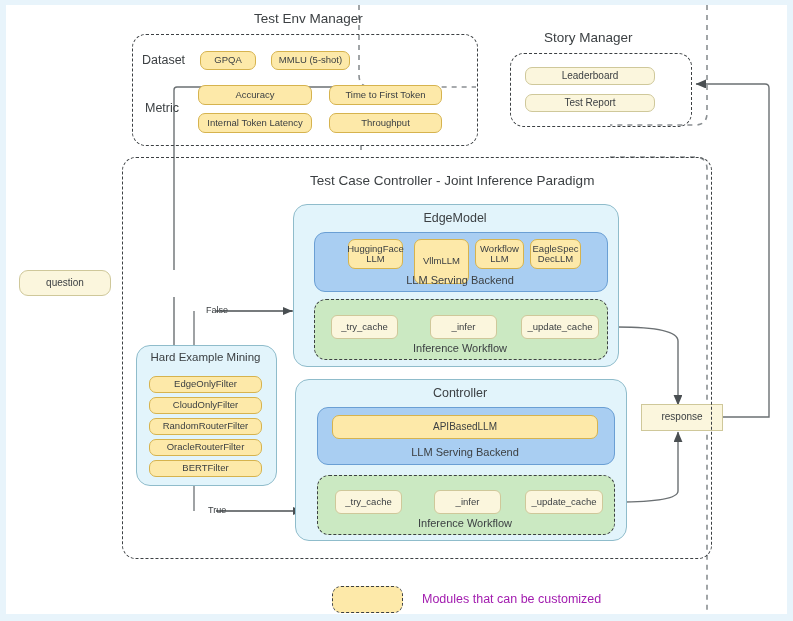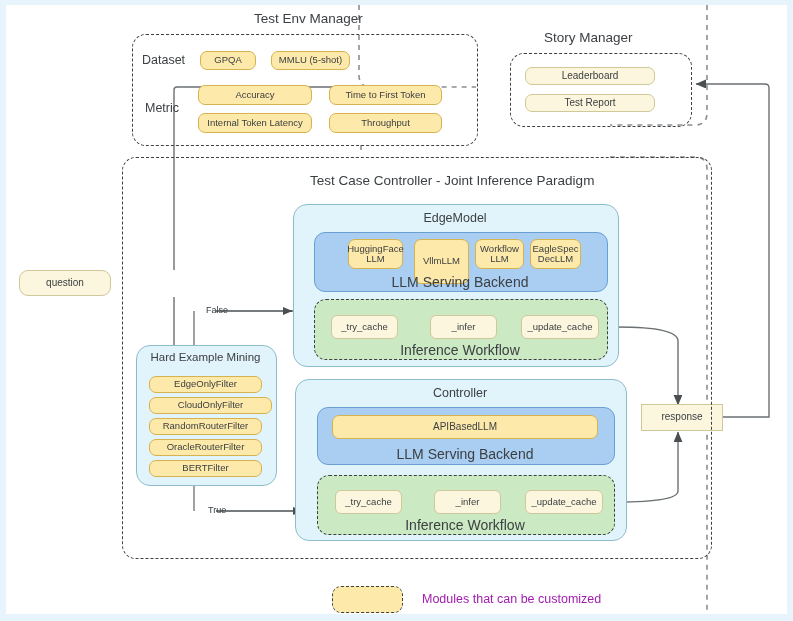--- a/index.html
+++ b/index.html
@@ -29,21 +29,21 @@
   .chip{
     position:absolute;display:flex;align-items:center;justify-content:center;
     background:#fde9a9;border:1.1px solid #d6b34e;border-radius:7px;
     font-size:9.5px;color:#3c4043;text-align:center;line-height:1.08;
     box-sizing:border-box;padding:1px 3px;
   }
   .chip.cream{background:#fbf6dd;border-color:#cfc89a;}
   .chip.big{font-size:10px;}
 
   .lbl{position:absolute;font-size:12.5px;color:#3c4043;white-space:nowrap;}
-  .sublbl{position:absolute;font-size:14px;color:#3c4043;white-space:nowrap;}
+  .sublbl{position:absolute;font-size:11px;color:#3c4043;white-space:nowrap;}
   .grouptitle{position:absolute;font-size:11.5px;color:#3c4043;white-space:nowrap;text-align:center;}
   .edgelbl{position:absolute;font-size:9px;color:#3c4043;white-space:nowrap;padding-left:16px;}
 
   
   .cyanbox{position:absolute;background:#e2f4fb;border:1.2px solid #8fbccb;border-radius:14px;}
   .bluebox{position:absolute;background:#a9cef2;border:1.2px solid #6a9fd4;border-radius:11px;}
   .greenbox{position:absolute;background:#cbe9c2;border:1.7px dashed #3c4043;border-radius:12px;}
 
   .legendbox{
     position:absolute;background:#fde9a9;border:1.7px dashed #3c4043;border-radius:9px;
@@ -115,21 +115,21 @@
 
     <div class="chip cream big" style="left:13px;top:265px;width:92px;height:26px;border-radius:9px;">question</div>
     <div class="chip cream big" style="left:635px;top:399px;width:82px;height:27px;border-radius:0;">response</div>
 
     <div class="dashbox" style="left:116px;top:152px;width:588px;height:400px;"></div>
     <div class="ttl" style="left:304px;top:168px;">Test Case Controller - Joint Inference Paradigm</div>
 
     <div class="cyanbox" style="left:130px;top:340px;width:139px;height:139px;"></div>
     <div class="grouptitle" style="left:130px;top:346px;width:139px;">Hard Example Mining</div>
     <div class="chip" style="left:143px;top:371px;width:113px;height:17px;">EdgeOnlyFilter</div>
-    <div class="chip" style="left:143px;top:392px;width:123px;height:17px;">CloudOnlyFilter</div>
+    <div class="chip" style="left:143px;top:392px;width:113px;height:17px;">CloudOnlyFilter</div>
     <div class="chip" style="left:143px;top:413px;width:113px;height:17px;">RandomRouterFilter</div>
     <div class="chip" style="left:143px;top:434px;width:113px;height:17px;">OracleRouterFilter</div>
     <div class="chip" style="left:143px;top:455px;width:113px;height:17px;">BERTFilter</div>
 
     <div class="edgelbl" style="left:184px;top:300px;">False</div>
     <div class="edgelbl" style="left:186px;top:500px;">True</div>
 
     <div class="cyanbox" style="left:287px;top:199px;width:324px;height:161px;"></div>
     <div class="grouptitle" style="left:287px;top:206px;width:324px;font-size:12.5px;">EdgeModel</div>
     <div class="bluebox" style="left:308px;top:227px;width:292px;height:58px;"></div>

